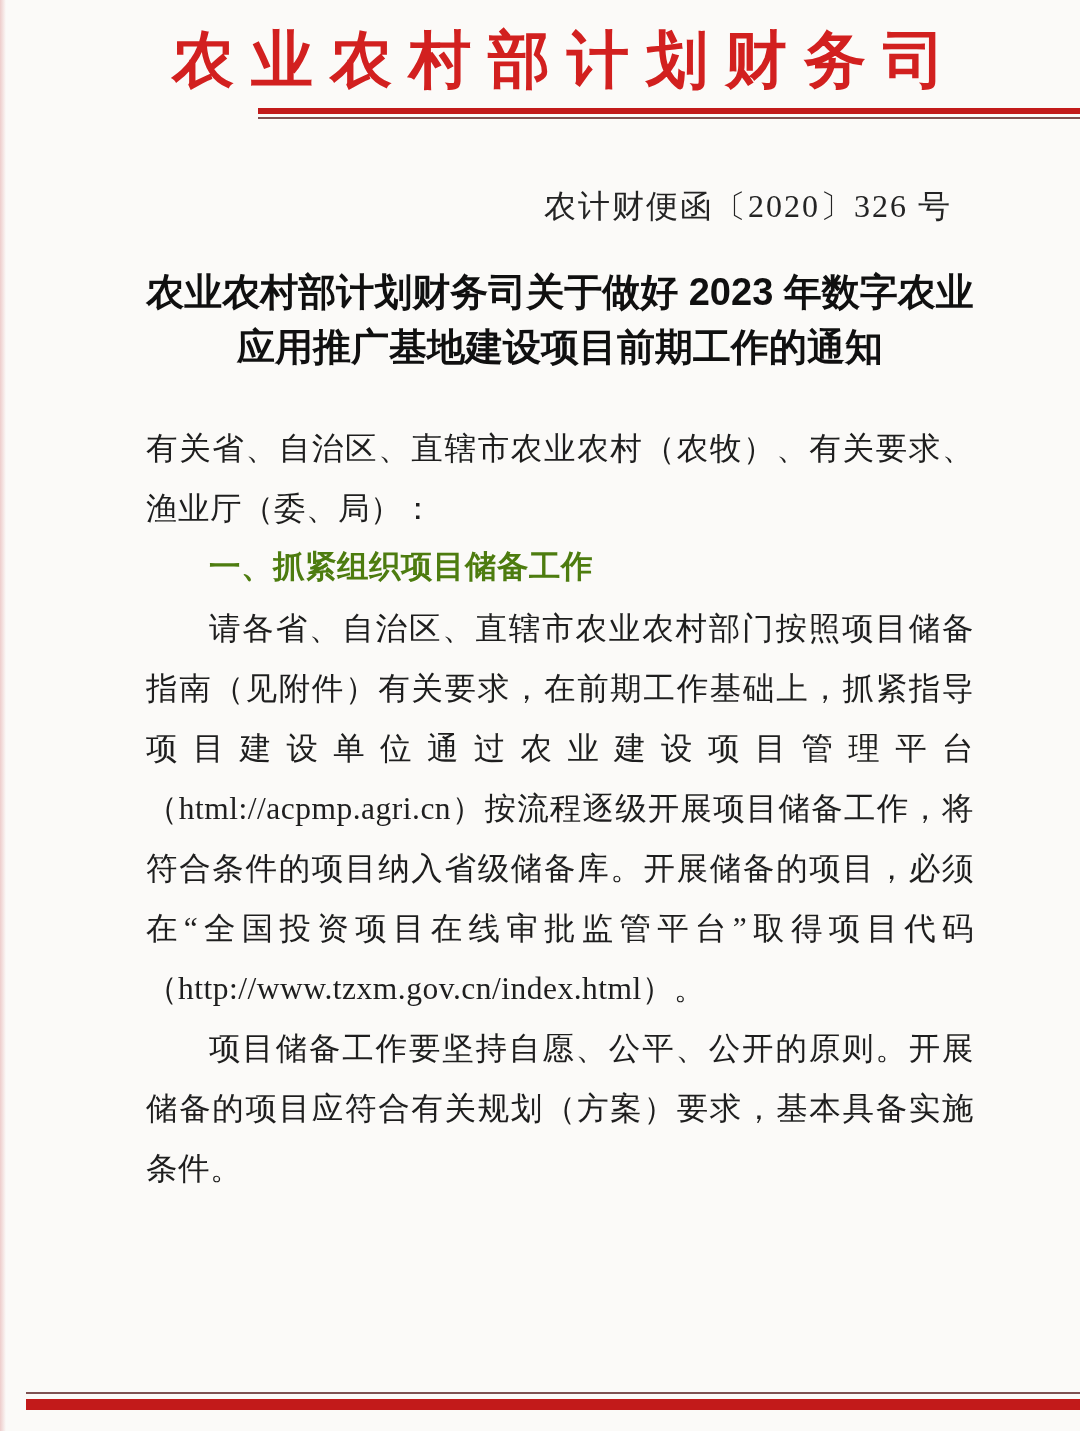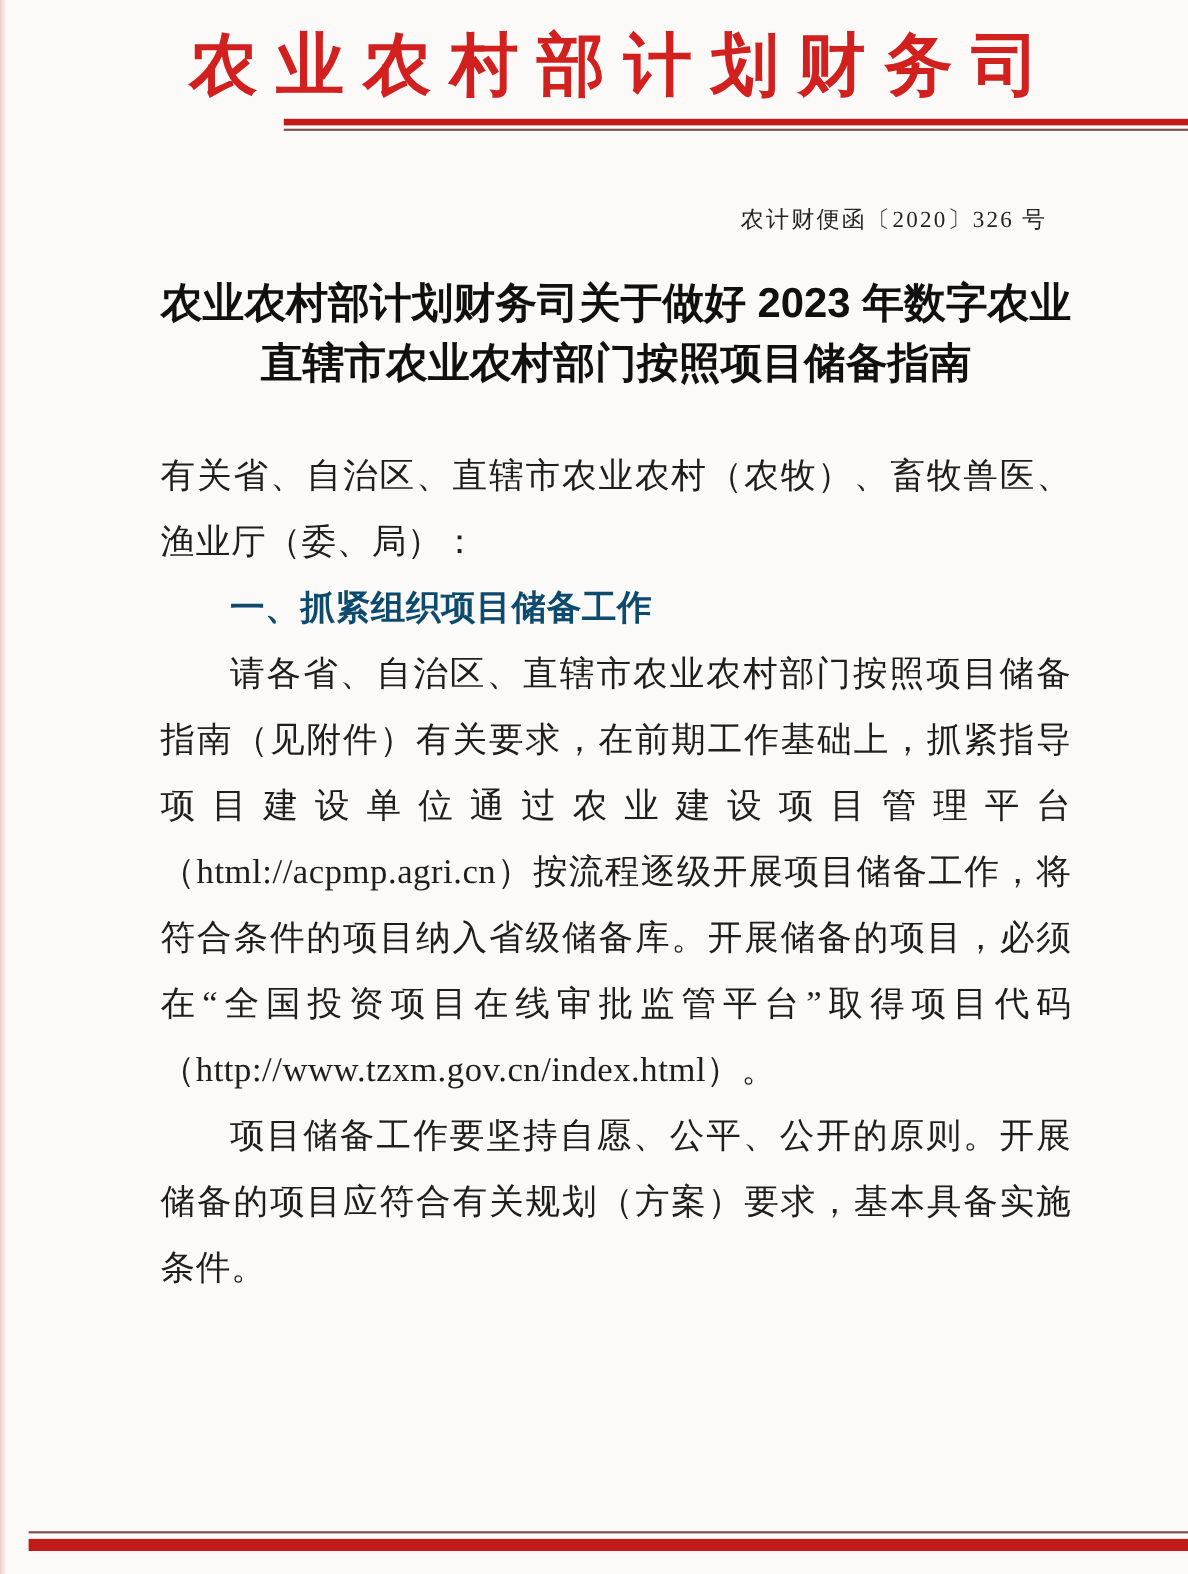--- a/index.html
+++ b/index.html
@@ -26,21 +26,21 @@
     color:var(--letterhead-red,#d2201f);
   }
   .letterhead-rule { margin-top:8px; margin-left:112px; width:916px; }
   .rule-red   { height:6px; background:var(--rule-red,#c21a1a); }
   .rule-gap   { height:3px; }
   .rule-dark  { height:2px; background:var(--rule-dark,#7e5151); }
 
   .doc-number {
     margin-top:66px;
     text-align:right; padding-right:22px;
-    font-size:21px; letter-spacing:2px;
+    font-size:32px; letter-spacing:2px;
     color:#242424;
   }
 
   .doc-title {
     margin-top:36px;
     text-align:center;
     font-family:"Liberation Sans","DejaVu Sans",sans-serif;
     font-weight:700;
     font-size:38px; line-height:55px;
     color:#101010;
@@ -49,23 +49,23 @@
   .doc-body {
     margin-top:44px;
     font-size:31.5px; line-height:60px;
     letter-spacing:0.5px;
     color:var(--text-color,#1e1e1e);
     text-align:justify;
   }
   .doc-body p { margin:0; }
   .indent { text-indent:2em; }
   .section-heading {
-    font-family:Liberation Serif, serif;
+    font-family:Liberation Mono, monospace;
     font-weight:700;
-    color:#0c4a6e;
+    color:#4d7c0f;
   }
 
   .bottom-rule { position:absolute; left:26px; right:0; bottom:21px; }
   .bottom-rule .rule-dark { margin-bottom:5px; }
   .bottom-rule .rule-red-thick { height:11px; background:var(--rule-red,#c21a1a); }
 </style>
 </head>
 <body>
 
 <div class="page">
@@ -81,25 +81,25 @@
     <div class="letterhead-rule">
       <div class="rule-red"></div>
       <div class="rule-gap"></div>
       <div class="rule-dark"></div>
     </div>
 
     <div class="doc-number">农计财便函〔2020〕326 号</div>
 
     <div class="doc-title">
       <div>农业农村部计划财务司关于做好 2023 年数字农业</div>
-      <div>直辖市农业农村部门按照项目储备指南</div>
+      <div>应用推广基地建设项目前期工作的通知</div>
     </div>
 
     <main class="doc-body">
-      <p class="salutation">有关省、自治区、直辖市农业农村（农牧）、畜牧兽医、渔业厅（委、局）：</p>
+      <p class="salutation">有关省、自治区、直辖市农业农村（农牧）、有关要求、渔业厅（委、局）：</p>
       <p class="indent section-heading">一、抓紧组织项目储备工作</p>
       <p class="indent">请各省、自治区、直辖市农业农村部门按照项目储备指南（见附件）有关要求，在前期工作基础上，抓紧指导项目建设单位通过农业建设项目管理平台（html://acpmp.agri.cn）按流程逐级开展项目储备工作，将符合条件的项目纳入省级储备库。开展储备的项目，必须在“全国投资项目在线审批监管平台”取得项目代码（http://www.tzxm.gov.cn/index.html）。</p>
       <p class="indent">项目储备工作要坚持自愿、公平、公开的原则。开展储备的项目应符合有关规划（方案）要求，基本具备实施条件。</p>
     </main>
 
   </div>
 
   <footer class="bottom-rule">
     <div class="rule-dark"></div>
     <div class="rule-red-thick"></div>

